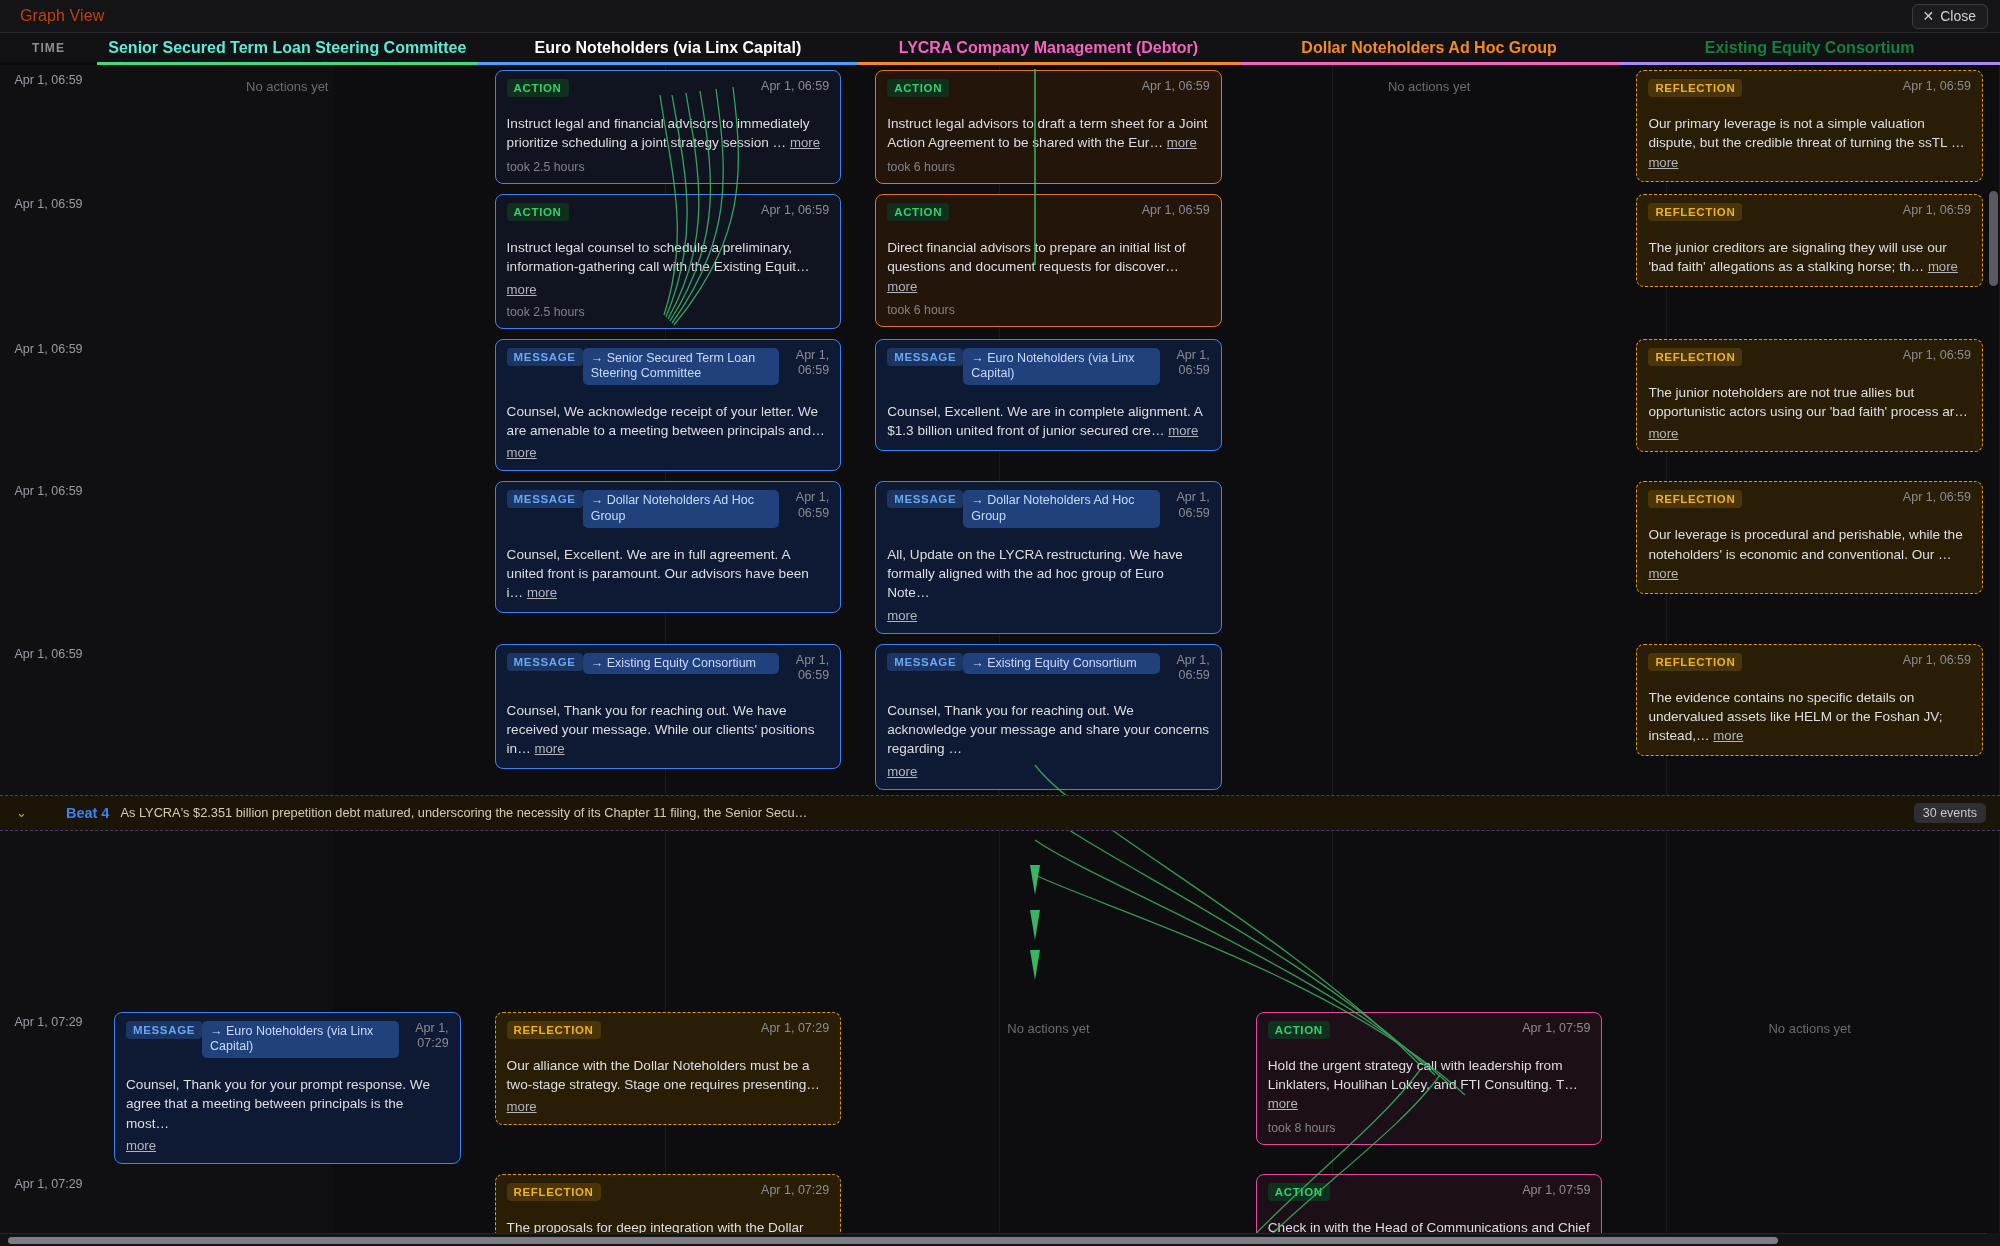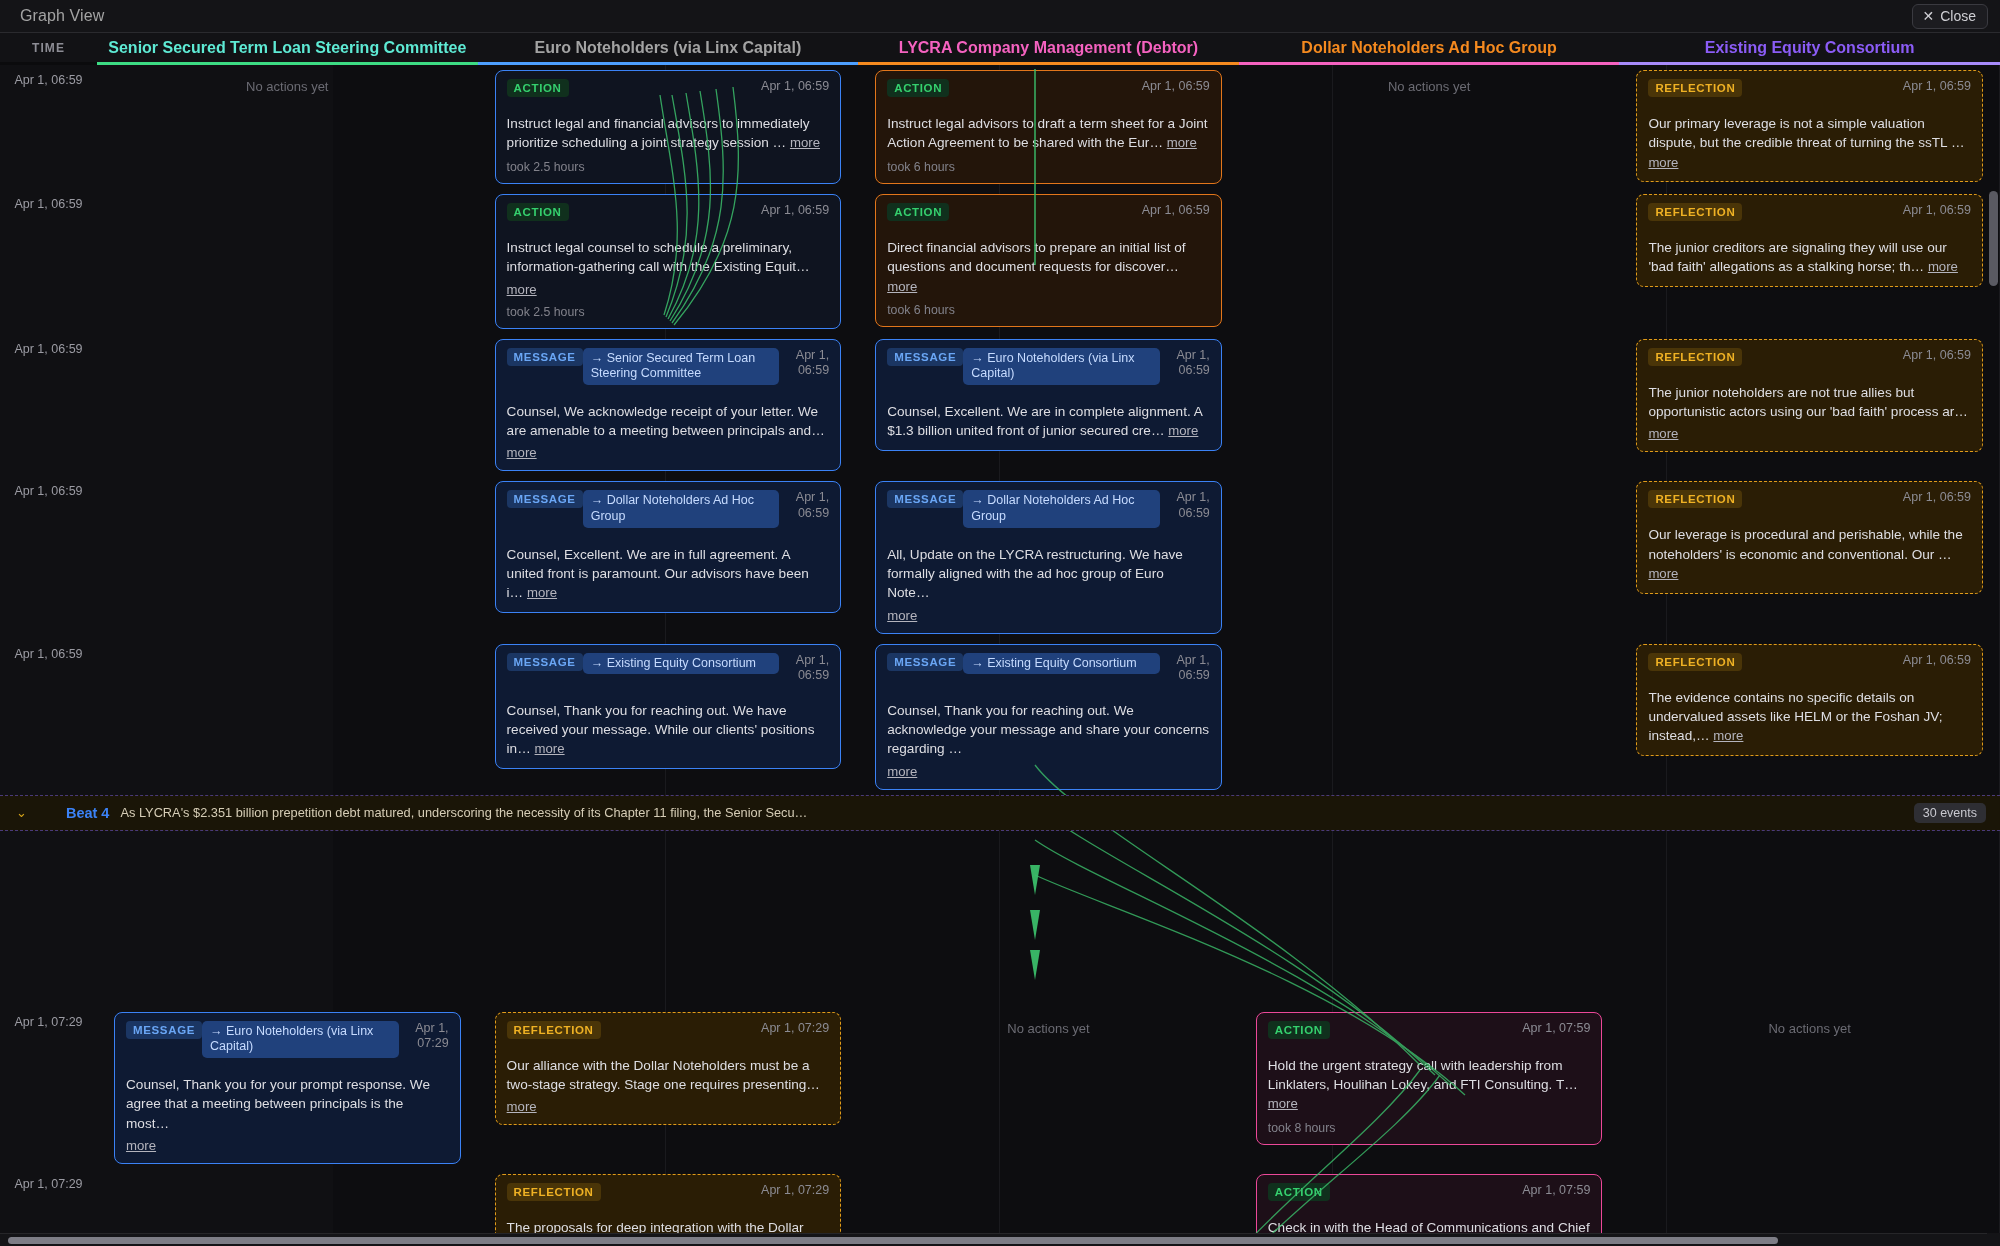--- a/index.html
+++ b/index.html
@@ -11,21 +11,21 @@
     overflow: hidden;
   }
   #app { position: relative; width: 2000px; height: 1246px; overflow: hidden; background:#0b0b0d; }
 
   
   .topbar {
     height: 33px; background: #141417; border-bottom: 1px solid #2a2a2e;
     display: flex; align-items: center; justify-content: space-between;
     padding: 0 12px 0 20px; position: relative; z-index: 40;
   }
-  .topbar .title { font-size: 16px; color: #a3a3a3; letter-spacing: .1px; }
+  .topbar .title { font-size: 16px; color: #c2410c; letter-spacing: .1px; }
   .close-btn {
     display: flex; align-items: center; gap: 6px;
     border: 1px solid #3a3a40; border-radius: 6px;
     background: #1c1c20; color: #cfcfd4;
     font-size: 14px; padding: 3px 11px 4px 9px; cursor: pointer;
   }
   .close-btn .x { font-size: 14px; line-height: 1; }
 
   
   .colheader {
@@ -123,24 +123,24 @@
     <div class="title">Graph View</div>
     <div class="close-btn">
       <span class="x">✕</span>
       <span>Close</span>
     </div>
   </div>
 
   <div class="colheader">
     <div class="ch-cell ch-time">TIME</div>
     <div class="ch-cell ch-col" style="color: #5eead4;">Senior Secured Term Loan Steering Committee</div>
-    <div class="ch-cell ch-col" style="color: #a3a3a3;">Euro Noteholders (via Linx Capital)</div>
+    <div class="ch-cell ch-col" style="color: #ffffff;">Euro Noteholders (via Linx Capital)</div>
     <div class="ch-cell ch-col" style="color: rgb(245, 98, 192);">LYCRA Company Management (Debtor)</div>
     <div class="ch-cell ch-col" style="color: rgb(245, 138, 31);">Dollar Noteholders Ad Hoc Group</div>
-    <div class="ch-cell ch-col" style="color: #8b5cf6;">Existing Equity Consortium</div>
+    <div class="ch-cell ch-col" style="color: #15803d;">Existing Equity Consortium</div>
   </div>
   <div class="underline-row">
     <div class="ul-time"></div>
     <div class="ul-col" style="background: rgb(61, 220, 132);"></div>
     <div class="ul-col" style="background: rgb(77, 159, 255);"></div>
     <div class="ul-col" style="background: rgb(245, 138, 31);"></div>
     <div class="ul-col" style="background: rgb(245, 98, 192);"></div>
     <div class="ul-col" style="background: rgb(167, 139, 250);"></div>
   </div>
 

